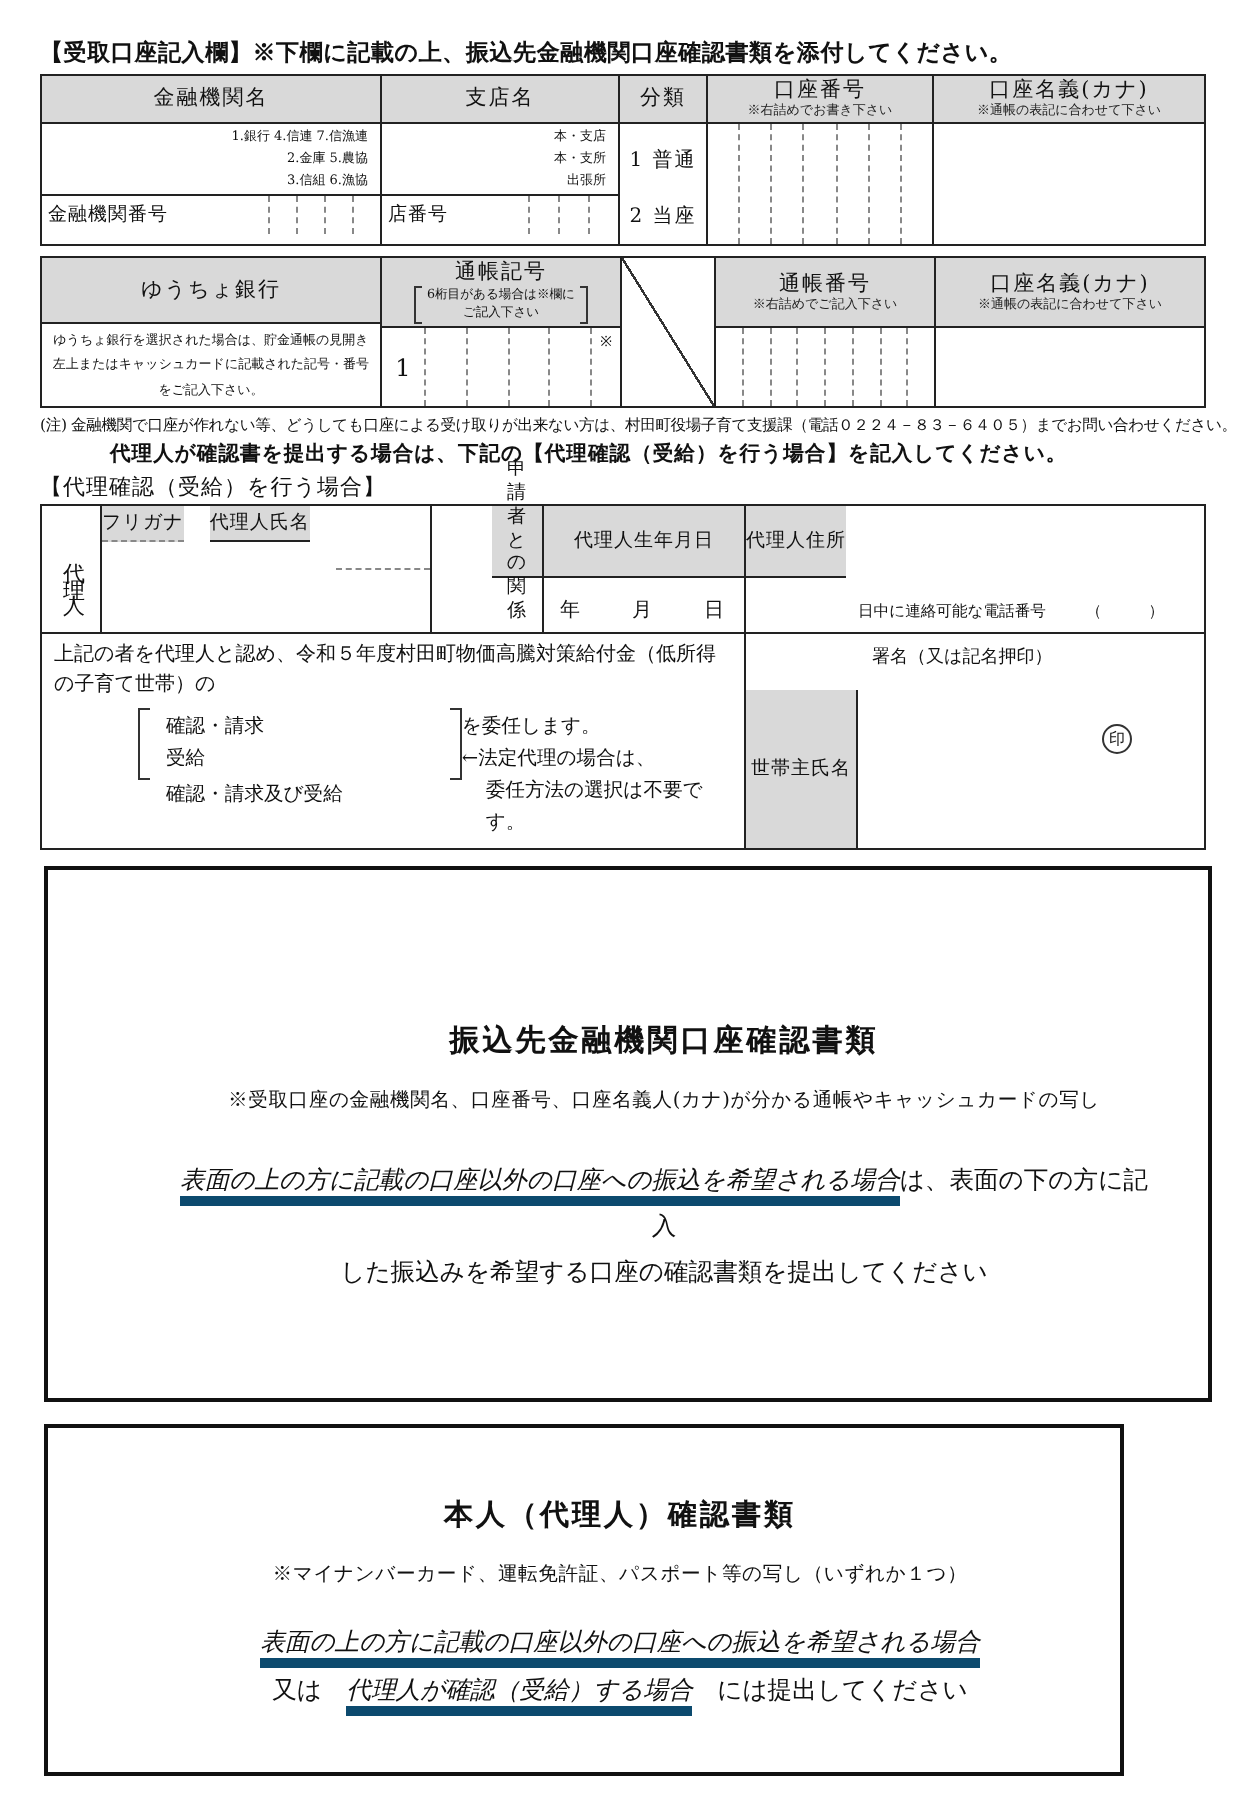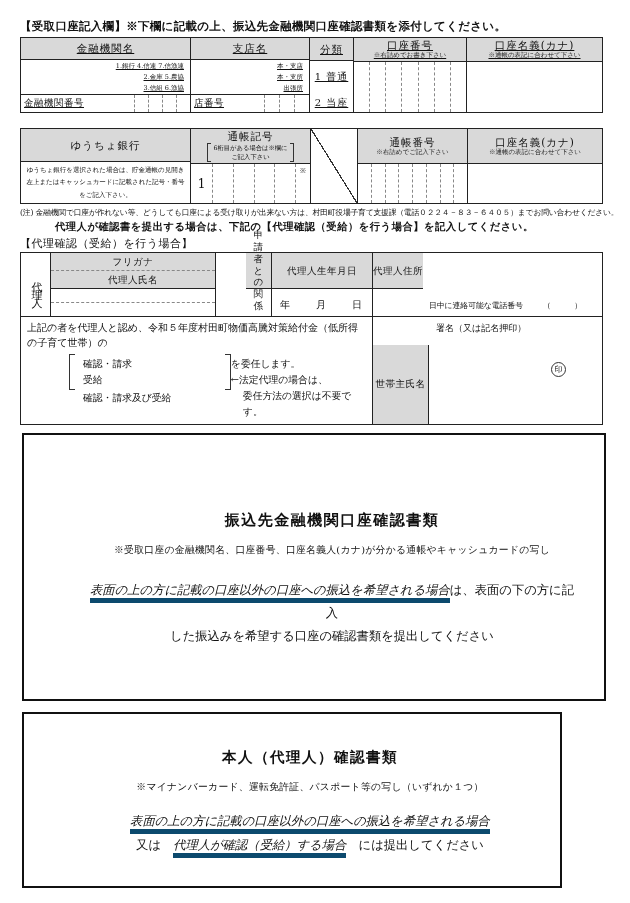--- a/index.html
+++ b/index.html
@@ -23,21 +23,21 @@
   .hd .main { font-size:10.5px; letter-spacing:1px; }
   .hd .sub  { font-size:6.5px; letter-spacing:0; margin-top:1px; color:#222; }
   .body-cell { flex:1; display:flex; }
 
   
   .dgroup { display:flex; height:100%; }
   .dgroup .dcell { flex:1; border-left:1px dashed #888; }
   .dgroup.no-lead .dcell:first-child { border-left:none; }
 
   
-  .t1 { left:20px; top:37px; width:583px; height:76px;text-decoration:underline; }
+  .t1 { left:20px; top:37px; width:583px; height:86px; }
   .t1 .hd { height:24px; }
   .t1 .c1 { width:170px; } .t1 .c2 { width:119px; } .t1 .c3 { width:44px; }
   .t1 .c4 { width:113px; } .t1 .c5 { flex:1; }
   .type-list { height:36px; border-bottom:1px solid #222; font-size:6.5px; line-height:11px;
                text-align:right; padding:1px 6px 0 0; }
   .code-row { height:19px; display:flex; align-items:stretch; }
   .code-row .lbl { flex:1; font-size:9.5px; display:flex; align-items:center; padding-left:3px; letter-spacing:0.5px; }
   .code-row .dgroup { width:56px; }
   .code-row .dgroup.w3 { width:45px; }
   .cat-opt { display:flex; align-items:center; justify-content:center; font-size:10px; letter-spacing:1px; }
@@ -68,21 +68,21 @@
   .note1 { left:20px; top:207px; width:606px; font-size:7.8px; letter-spacing:-0.2px; }
   .note2 { left:55px; top:220px; font-size:10.3px; font-weight:bold; letter-spacing:0.5px; }
   .proxy-heading { left:20px; top:236px; font-size:11px; letter-spacing:0.5px; }
 
   
   .t3 { left:20px; top:252px; width:583px; height:173px; flex-direction:column; }
   .t3-top { display:flex; height:95px; }
   .t3-bottom { display:flex; flex:1; border-top:1px solid #222; }
   .side-col { width:30px; border-right:1px solid #222; display:flex; align-items:center; justify-content:center; }
   .side-col .v-text { writing-mode:vertical-rl; text-orientation:upright; font-size:11px; letter-spacing:8px; }
-  .name-col { width:165px; border-right:1px solid #222; display:flex; flex-direction:column; }
+  .name-col { width:165px; border-right:1px solid #222; display:flex; flex-direction:row;gap:13px; }
   .rel-col  { width:56px;  border-right:1px solid #222; display:flex; flex-direction:column; }
   .birth-col{ width:101px; border-right:1px solid #222; display:flex; flex-direction:column; }
   .addr-col { flex:1; display:flex; }
   .t3 .ghd { background:#d9d9d9; display:flex; align-items:center; justify-content:center;
              font-size:9.5px; text-align:center; line-height:1.25; letter-spacing:0.5px; }
   .name-col .ghd { height:18px; }
   .name-col .ghd.dash { border-bottom:1px dashed #888; }
   .name-col .ghd.solid-bottom { border-bottom:1px solid #222; }
   .hd36 { height:36px; border-bottom:1px solid #222; }
   .name-body { flex:1; display:flex; flex-direction:column; }

